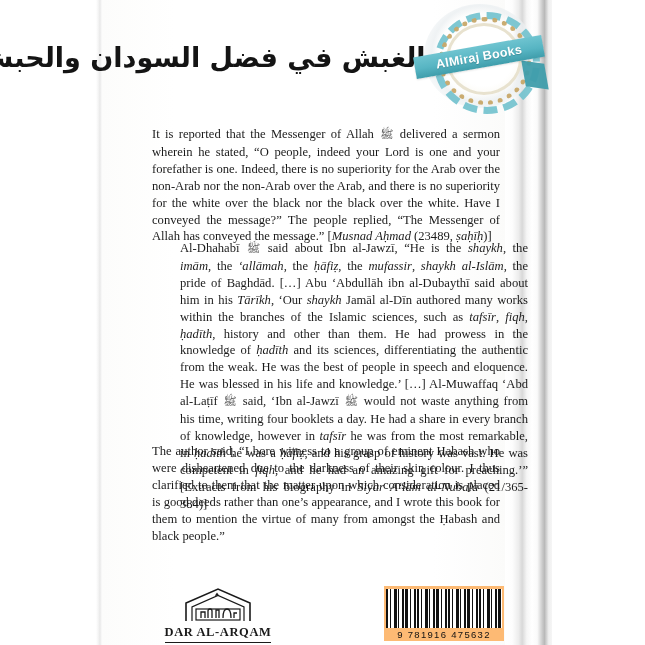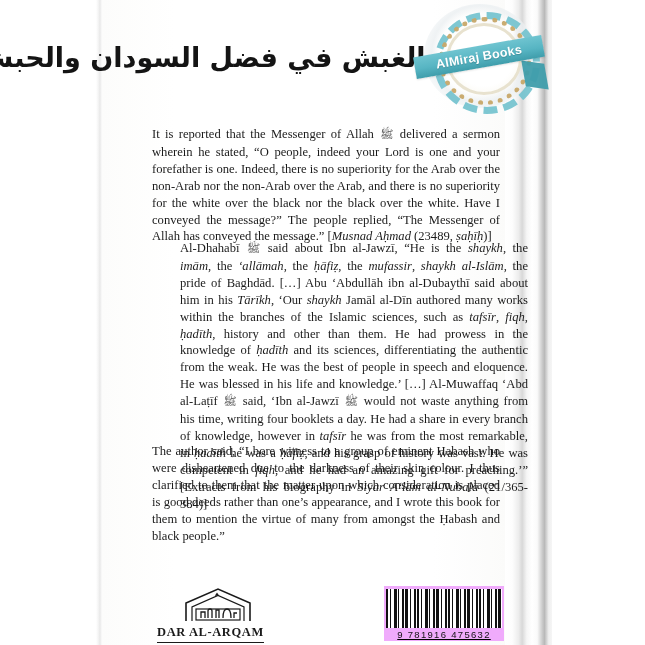--- a/index.html
+++ b/index.html
@@ -169,21 +169,21 @@
     color: #3a3a3a;
     padding: 0 1px;
   }
 
   
   .publisher {
     position: absolute;
     left: 5px;
     top: 588px;
     width: 122px;
-    text-align: left;
+    text-align: center;
   }
   .pub-mark {
     position: relative;
     width: 122px;
     height: 34px;
   }
   .pub-mark svg { display: block; margin: 0 auto; }
   .pub-name {
     font-family: "Liberation Serif", serif;
     font-size: 12.5px;
@@ -195,23 +195,22 @@
     display: inline-block;
     padding-bottom: 2px;
   }
 
   
   .barcode-wrap {
     position: absolute;
     left: 232px;
     top: 586px;
     width: 116px;
-    background: #f0abfc;
+    background: #fdba74;
     padding: 3px 2px 1px 2px;
-    text-decoration: underline;
   }
   .barcode-bars {
     width: 116px;
     height: 39px;
     background-image:
       repeating-linear-gradient(to right,
         #111 0px, #111 2px, #fff 2px, #fff 4px,
         #111 4px, #111 5px, #fff 5px, #fff 8px,
         #111 8px, #111 11px, #fff 11px, #fff 12px,
         #111 12px, #111 13px, #fff 13px, #fff 16px,

